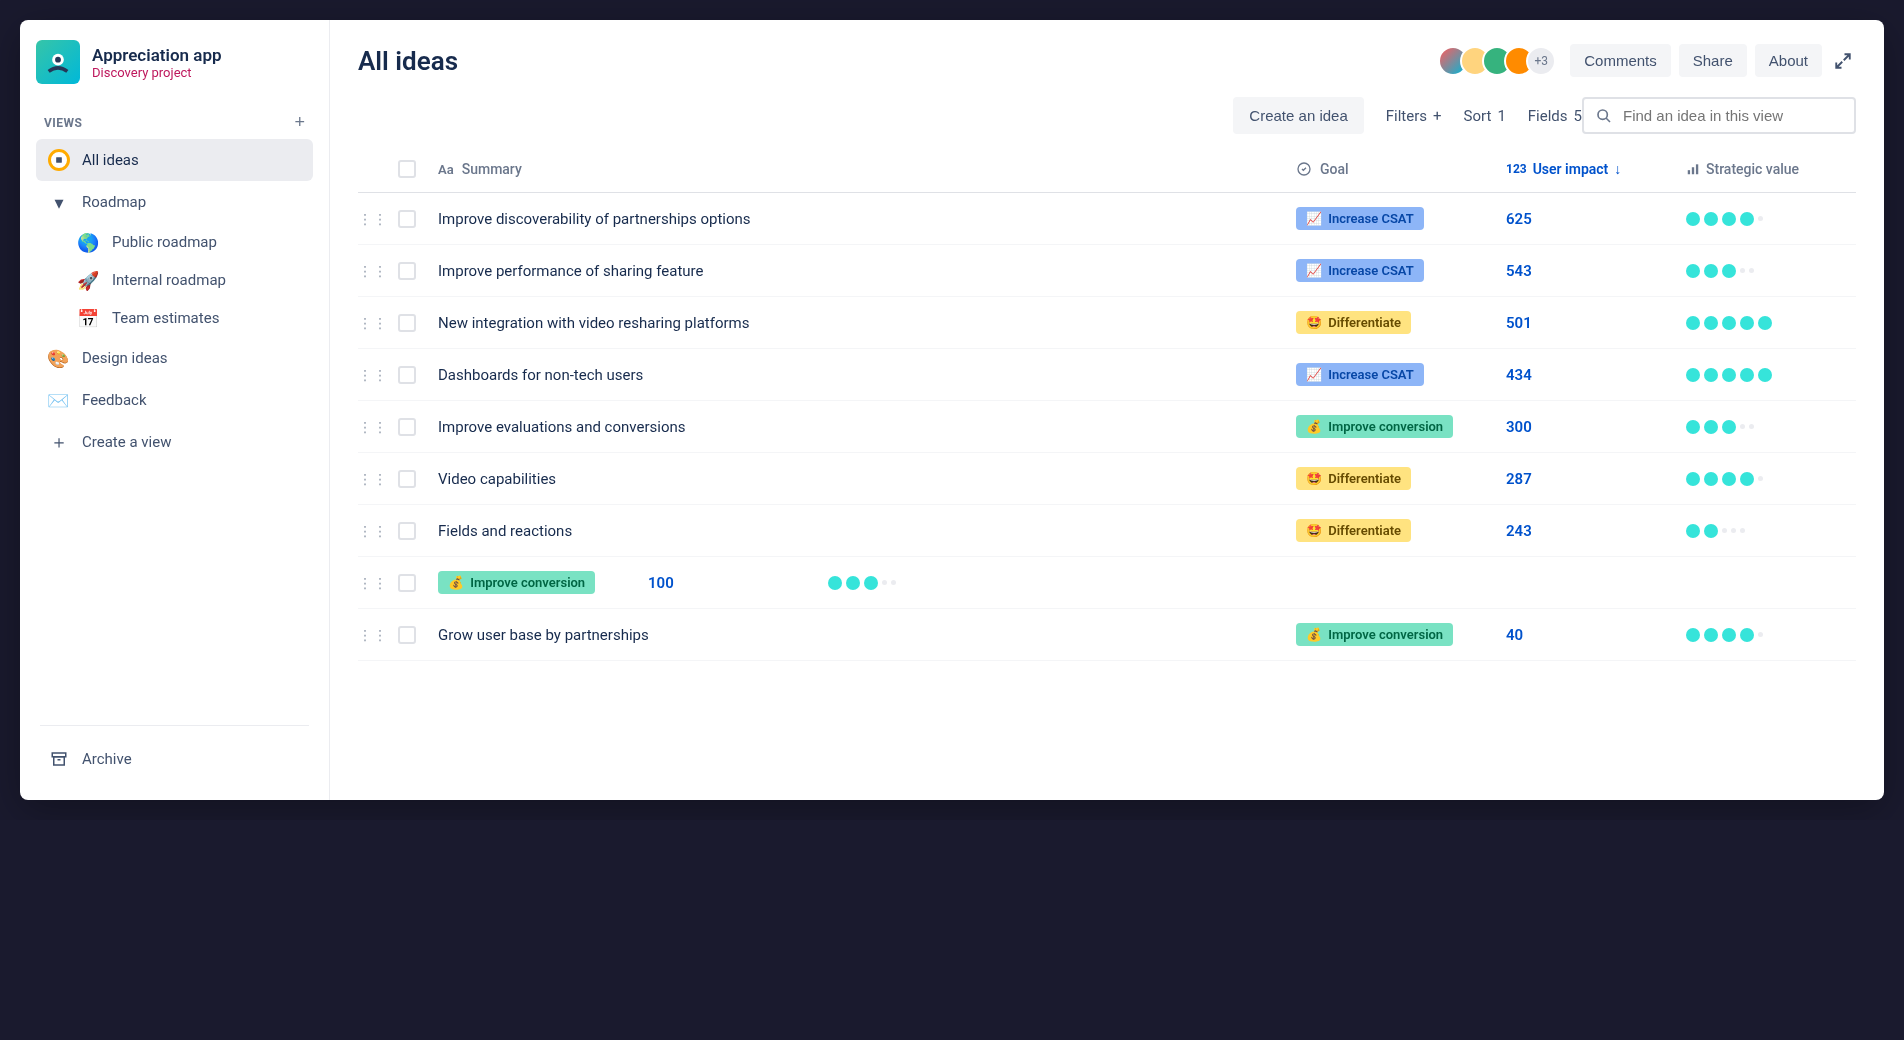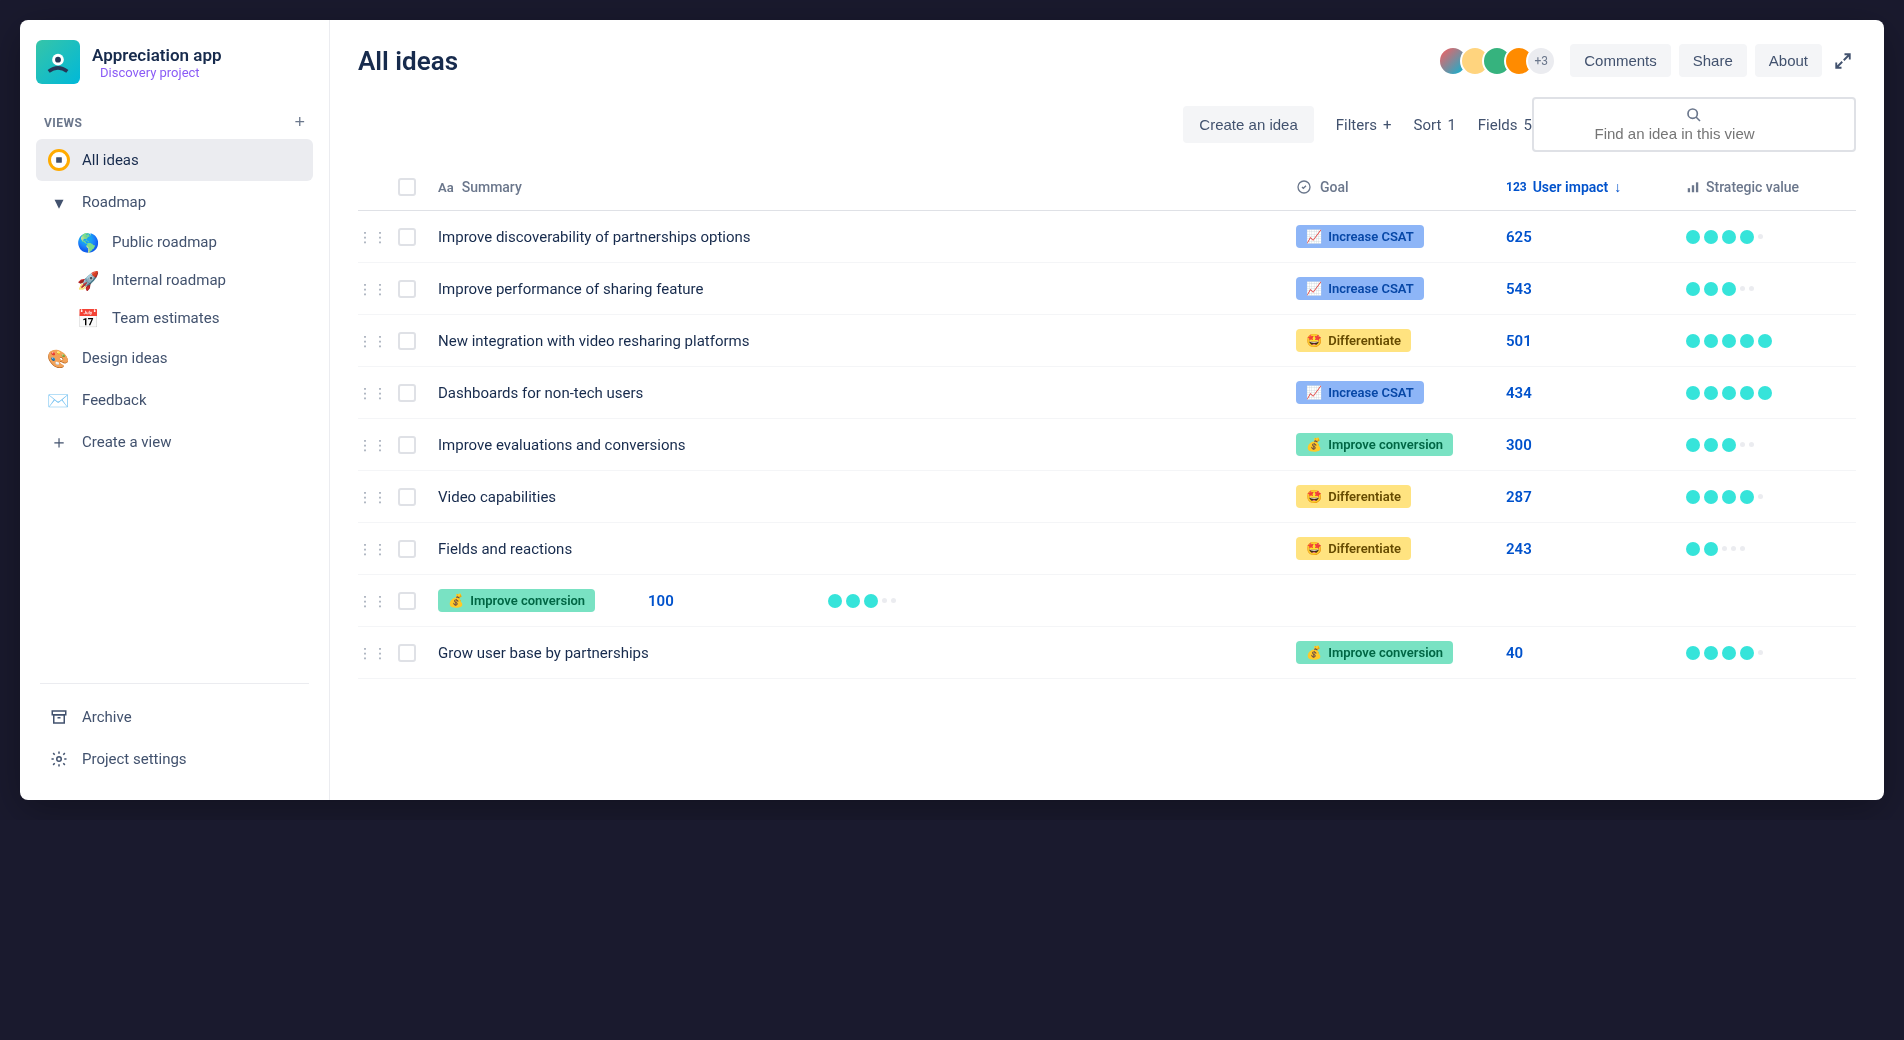--- a/index.html
+++ b/index.html
@@ -3,21 +3,21 @@
 <meta charset="utf-8">
 <style>
 * { box-sizing: border-box; margin: 0; padding: 0; }
 body { font-family: -apple-system, BlinkMacSystemFont, "Segoe UI", Roboto, sans-serif; background: #1a1a2e; padding: 20px; }
 .app { display: flex; background: #fff; border-radius: 8px; overflow: hidden; height: 780px; box-shadow: 0 10px 40px rgba(0,0,0,.3); }
 .sidebar { width: 310px; border-right: 1px solid #ebecf0; padding: 20px 16px; display: flex; flex-direction: column; }
 .project-head { display: flex; align-items: center; gap: 12px; margin-bottom: 28px; }
 .project-logo { width: 44px; height: 44px; border-radius: 6px; background: linear-gradient(135deg, #36c5a8, #00b8d9); display:flex; align-items:center; justify-content:center; }
 .project-logo svg { width: 28px; height: 28px; }
 .project-title { font-size: 17px; font-weight: 600; color: #172b4d; }
-.project-subtitle { font-size: 13px; color: #8b5cf6; margin-left: 8px; }
+.project-subtitle { font-size: 13px; color: #be185d; }
 .views-header { display: flex; justify-content: space-between; align-items: center; color: #6b778c; font-size: 12px; font-weight: 700; letter-spacing: .5px; padding: 0 8px; margin-bottom: 6px; }
 .plus-btn { color: #6b778c; font-size: 18px; cursor: pointer; background:none; border:none; }
 .nav-item { display: flex; align-items: center; gap: 12px; padding: 10px 12px; border-radius: 6px; font-size: 15px; color: #42526e; cursor: pointer; }
 .nav-item.active { background: #ebecf0; color: #172b4d; }
 .nav-item .icon { width: 22px; height: 22px; display: inline-flex; align-items: center; justify-content: center; font-size: 18px; }
 .nav-sub { padding-left: 30px; }
 .nav-sub .nav-item { padding: 8px 12px; }
 .chevron { font-size: 12px; color:#42526e; }
 .compass { width:22px; height:22px; border-radius:50%; border:3px solid #ffab00; background:#fff; position:relative; }
 .compass::after { content:""; position:absolute; left:50%; top:50%; width:8px; height:8px; background:#42526e; transform:translate(-50%,-50%) rotate(45deg); clip-path: polygon(50% 0,100% 50%,50% 100%,0 50%); }
@@ -30,21 +30,21 @@
 .avatar { width:30px; height:30px; border-radius:50%; border:2px solid #fff; margin-left:-8px; }
 .avatar.a1{background:linear-gradient(135deg,#ff5c5c,#00b8d9);} .avatar.a2{background:#ffd47e;} .avatar.a3{background:#36b37e;} .avatar.a4{background:#ff8b00;}
 .avatar-more { width:30px; height:30px; border-radius:50%; background:#ebecf0; color:#6b778c; font-size:12px; display:flex; align-items:center; justify-content:center; margin-left:-8px; border:2px solid #fff; }
 .tb-btn { background:#f4f5f7; border:none; border-radius:4px; padding:8px 14px; font-size:15px; color:#42526e; cursor:pointer; }
 .expand-btn { background:none; border:none; cursor:pointer; color:#42526e; padding:4px; }
 .toolbar { display:flex; align-items:center; justify-content:flex-end; margin-bottom: 14px; }
 .toolbar-left { display:flex; align-items:center; gap: 22px; }
 .create-btn { background:#f4f5f7; border:none; border-radius:4px; padding:10px 16px; font-size:15px; color:#42526e; cursor:pointer; font-weight:500; }
 .toolbar-text { font-size:15px; color:#42526e; cursor:pointer; display:flex; align-items:center; gap:6px; }
 .toolbar-text .count { color:#42526e; }
-.search { display:flex; align-items:center; gap:2px; border:2px solid #dfe1e6; border-radius:4px; padding:8px 12px; width:324px;flex-direction:column; }
+.search { display:flex; align-items:center; gap:11px; border:2px solid #dfe1e6; border-radius:4px; padding:8px 12px; width:274px; }
 .search input { border:none; outline:none; font-size:15px; color:#6b778c; flex:1; background:transparent; }
 .table-head { display:flex; align-items:center; border-bottom:1px solid #dfe1e6; padding: 12px 0 14px; font-size:14px; color:#6b778c; font-weight:500; }
 .col-handle { width:40px; }
 .col-check { width:40px; }
 .col-summary { flex:1; display:flex; align-items:center; gap:8px; }
 .col-goal { width:210px; display:flex; align-items:flex-end; gap:8px; }
 .col-impact { width:180px; display:flex; align-items:center; gap:6px; color:#0052cc; font-weight:600; }
 .col-strategic { width:170px; display:flex; align-items:center; gap:6px; }
 .row { display:flex; align-items:center; border-bottom:1px solid #f4f5f7; padding: 14px 0; font-size:15px; color:#172b4d; }
 .drag { color:#97a0af; cursor:grab; font-size:14px; letter-spacing:1px; }
@@ -135,29 +135,20 @@
       <span class="icon">
           <svg width="18" height="18" viewBox="0 0 24 24" fill="none" stroke="#42526e" stroke-width="2">
             <rect x="3" y="4" width="18" height="5"></rect>
             <rect x="5" y="9" width="14" height="11"></rect>
             <line x1="10" y1="13" x2="14" y2="13"></line>
           </svg>
         </span>
       <span>Archive</span>
     </div>
 
-    <div class="nav-item">
-      <span class="icon">
-          <svg width="18" height="18" viewBox="0 0 24 24" fill="none" stroke="#42526e" stroke-width="2">
-            <circle cx="12" cy="12" r="3"></circle>
-            <path d="M12 2v3M12 19v3M4.2 4.2l2.1 2.1M17.7 17.7l2.1 2.1M2 12h3M19 12h3M4.2 19.8l2.1-2.1M17.7 6.3l2.1-2.1"></path>
-          </svg>
-        </span>
-      <span>Project settings</span>
-    </div>
   </aside>
 
   <main class="main">
     <div class="topbar">
       <h1 class="page-title">All ideas</h1>
       <div class="topbar-right">
         <div class="avatars">
           <div class="avatar a1"></div>
           <div class="avatar a2"></div>
           <div class="avatar a3"></div>

